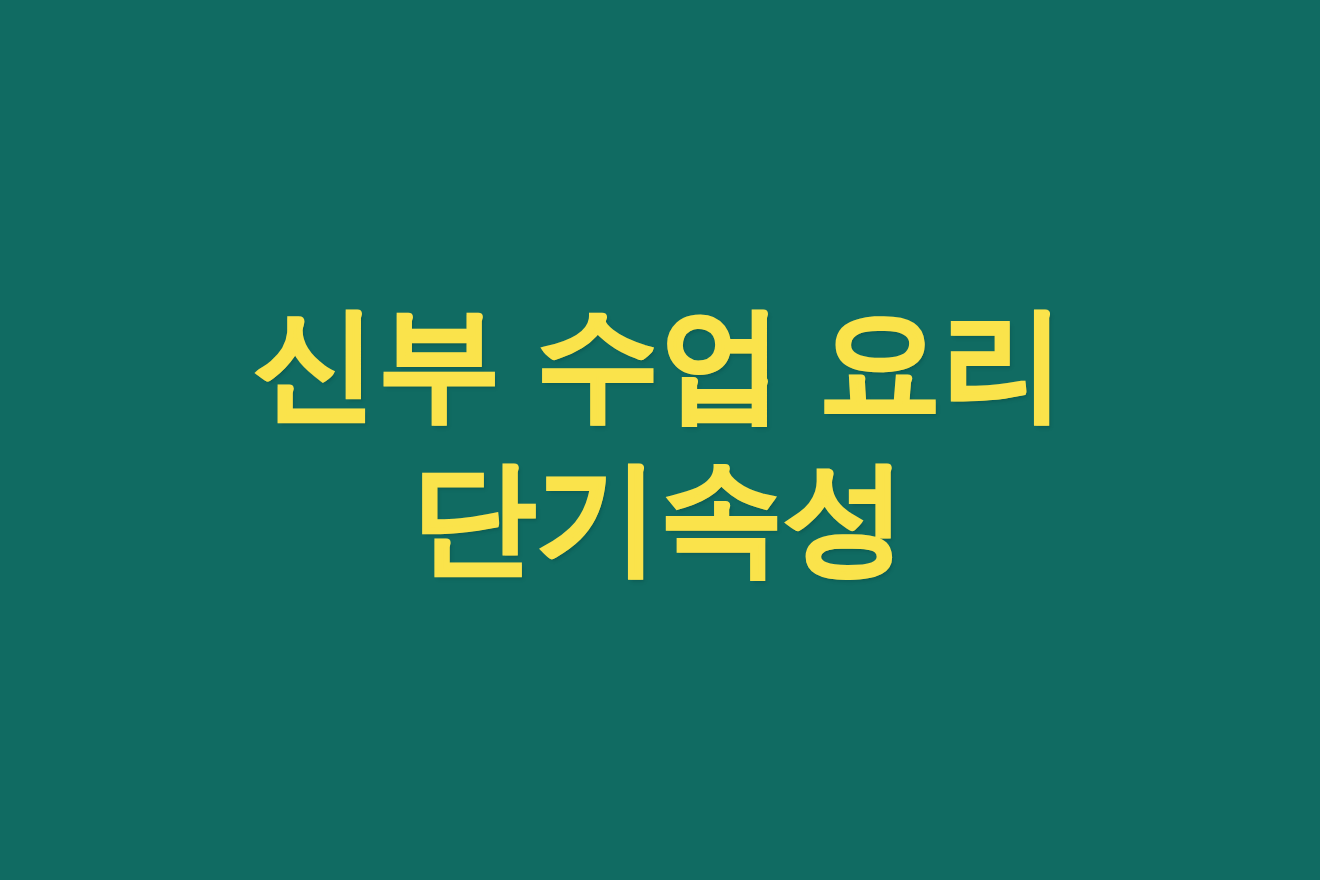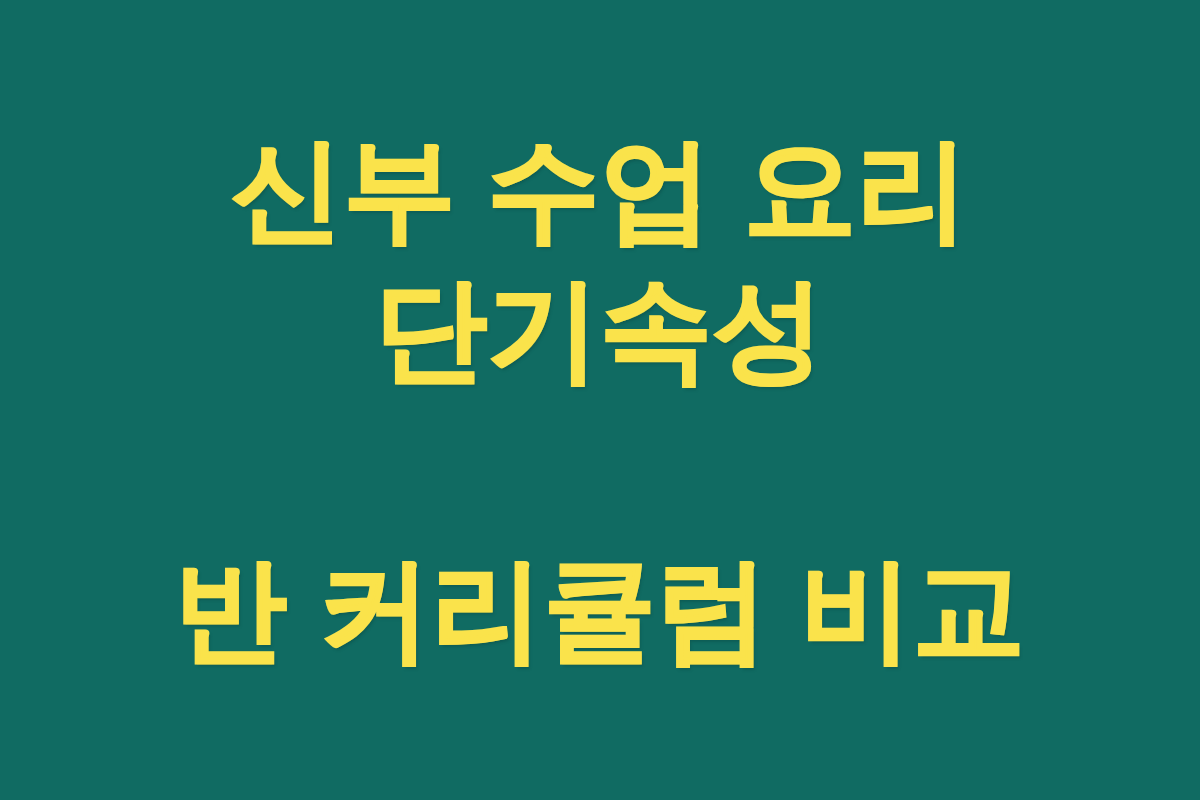--- a/index.html
+++ b/index.html
@@ -53,16 +53,15 @@
     display: block;
   }
 </style>
 </head>
 <body>
 
 <main id="banner" style="background-color: rgb(16, 107, 98);">
 
   <h1 id="headline" style="color: rgb(250, 227, 75); -webkit-text-stroke: 2.5px rgb(250, 227, 75); font-size: 112px;">
     <span class="line">신부 수업 요리 단기속성</span>
-    <span class="line">반 커리큘럼 비교</span>
   </h1>
 
 </main>
 
 </body></html>

